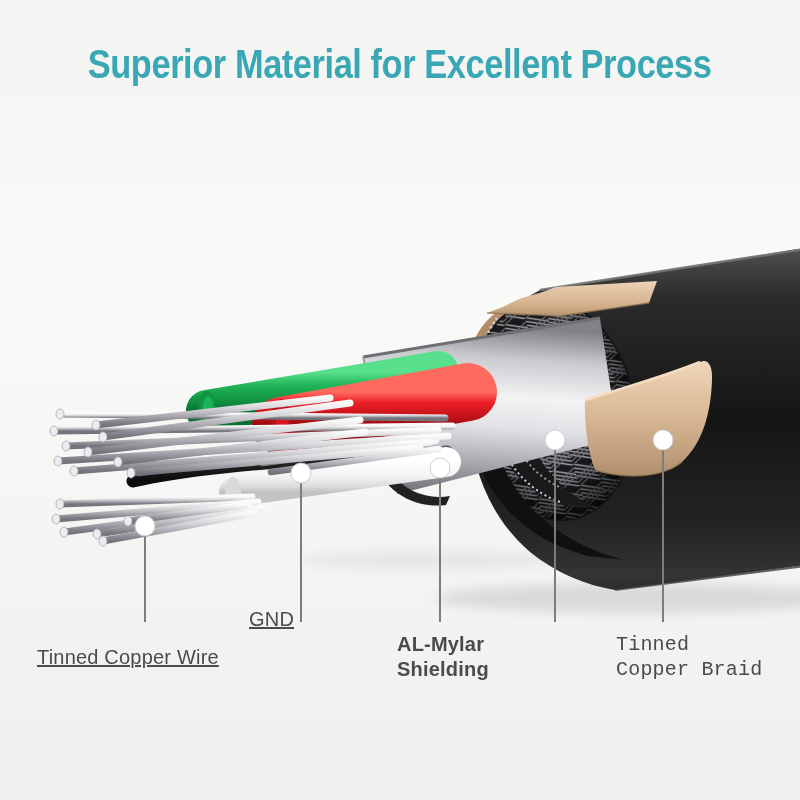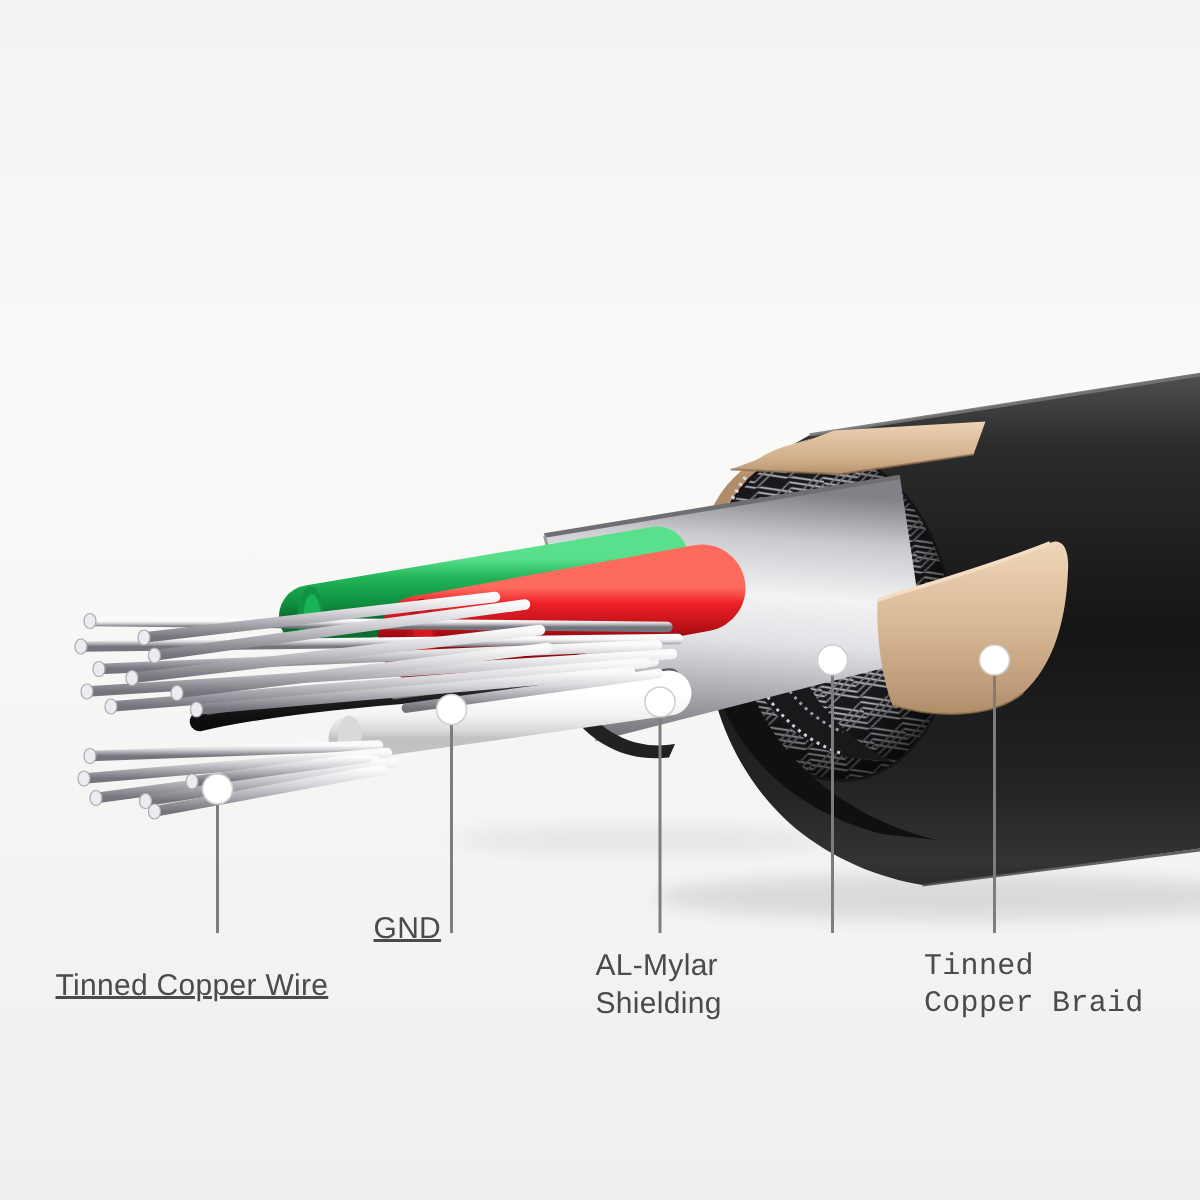--- a/index.html
+++ b/index.html
@@ -18,29 +18,30 @@
   h1.title .squeeze{display:inline-block;transform:scaleX(0.86);transform-origin:50% 50%;}
   svg.illustration{position:absolute;left:0;top:0;}
   .labels{position:absolute;inset:0;pointer-events:none;}
   .lbl{
     position:absolute;color:#4B4B4B;font-size:20px;line-height:25px;
     letter-spacing:0.2px;
   }
   .lbl.center{text-decoration:underline;}
   .lbl1{left:37px;top:645px;width:210px;}
   .lbl2{left:249px;top:607px;width:100px;}
-  .lbl3{left:397px;top:632px;width:112px;}
+  .lbl3{left:397px;top:632px;width:112px;font-weight:bold;}
   .lbl4{left:489px;top:645px;width:130px;}
   .lbl5{left:616px;top:632px;width:152px;font-family:Liberation Mono, monospace;}
 </style>
 </head>
 <body>
 
 <div class="stage">
 
+  <h1 class="title"><span class="squeeze">Superior Material for Excellent Process</span></h1>
 
   <svg class="illustration" width="800" height="800" viewBox="0 0 800 800">
     <defs>
       <linearGradient id="jacketG" x1="0" y1="240" x2="0" y2="600" gradientUnits="userSpaceOnUse">
         <stop offset="0" stop-color="#565656"></stop>
         <stop offset="0.16" stop-color="#2b2b2b"></stop>
         <stop offset="0.5" stop-color="#151515"></stop>
         <stop offset="0.8" stop-color="#242424"></stop>
         <stop offset="0.93" stop-color="#343434"></stop>
         <stop offset="1" stop-color="#262626"></stop>

